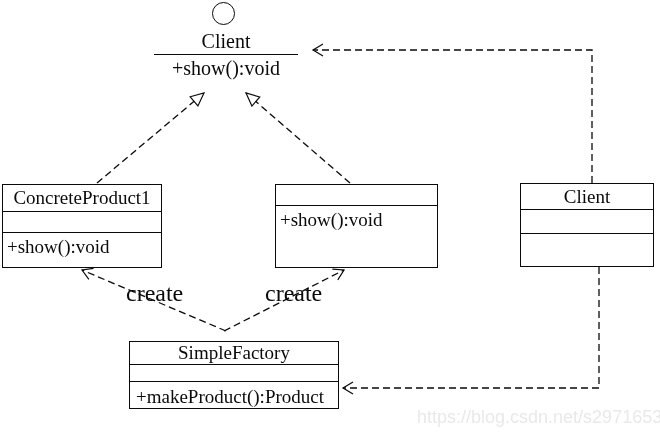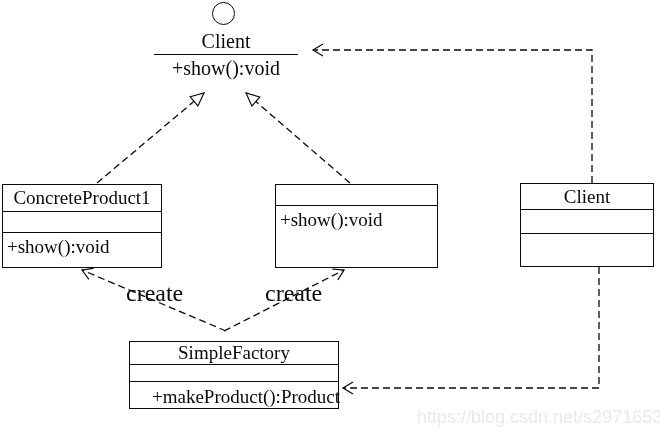--- a/index.html
+++ b/index.html
@@ -79,21 +79,21 @@
   #box-cp1 .cls-attrs { height: 21px; }
   #box-cp2 { left: 275px; top: 184px; width: 163px; height: 84px; }
   #box-cp2 .cls-name { height: 27px; }
   #box-cp2 .cls-attrs { height: 21px; }
   #box-client { left: 520px; top: 183px; width: 134px; height: 84px; }
   #box-client .cls-name { height: 26px; }
   #box-client .cls-attrs { height: 24px; }
   #box-factory { left: 129px; top: 341px; width: 210px; height: 68px; }
   #box-factory .cls-name { height: 24px; }
   #box-factory .cls-attrs { height: 27px; }
-  #box-factory .cls-method { padding: 4px 0 0 6px; margin-left: 16px; }
+  #box-factory .cls-method { padding: 4px 0 0 6px; }
   
   .edge-label {
     position: absolute;
     font-size: 24px;
     z-index: 3;
     white-space: nowrap;
   }
   #create-left  { left: 126px; top: 280px; }
   #create-right { left: 265px; top: 280px; }
   

